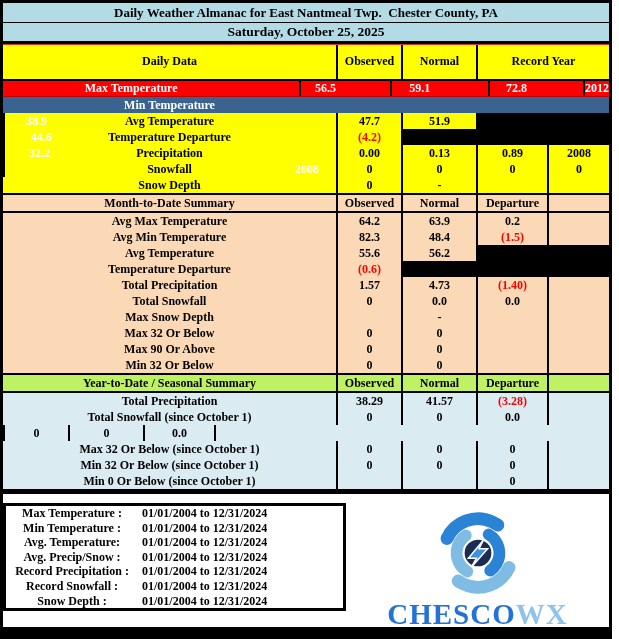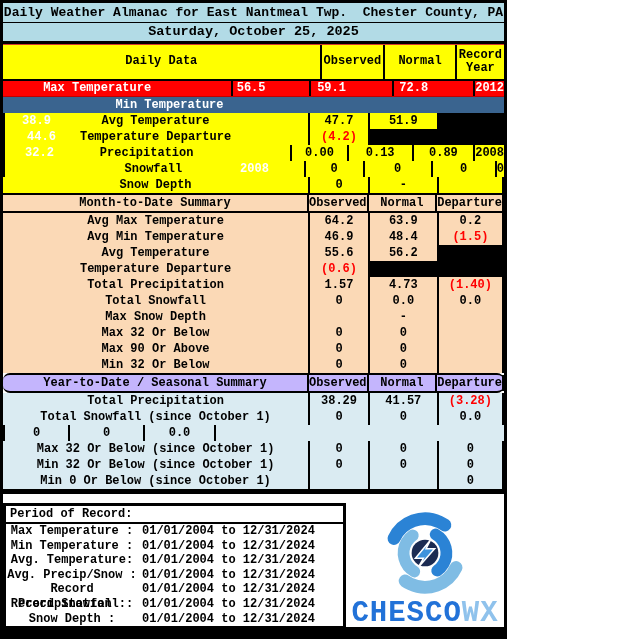--- a/index.html
+++ b/index.html
@@ -1,19 +1,19 @@
 <!DOCTYPE html>
 <html><head>
 <meta charset="utf-8">
 <style>
   html,body{margin:0;padding:0;background:#fff;}
   .page{
-    width:507px;height:639px;box-sizing:border-box;position:relative;overflow:hidden;
+    width:612px;height:639px;box-sizing:border-box;position:relative;overflow:hidden;
     border:3px solid #000;background:#fff;
-    font-family:Liberation Mono, monospace;font-weight:bold;color:#000;
+    font-family:Liberation Serif, serif;font-weight:bold;color:#000;
   }
   
   .title-bar{height:19px;line-height:19px;background:#B2DBE6;border-bottom:1px solid #000;
     text-align:center;font-size:13px;white-space:pre;}
   .date-bar{height:18px;line-height:18px;background:#B2DBE6;border-bottom:3px solid #000;
     text-align:center;font-size:13.5px;}
   
   .row{display:flex;width:100%;}
   .c-label{width:333px;text-align:center;}
   .c{border-left:2px solid #000;text-align:center;box-sizing:border-box;}
@@ -26,21 +26,21 @@
   .sec-daily .data-row{background:#FFFF00;}
   .sec-mtd .data-row{background:#FBD9B6;}
   .sec-ytd .data-row{background:#DAEBF2;}
   .data-row.bg-red{background:#FF0000;color:#fff;border-bottom:1px solid #C00000;height:15px;line-height:15px;gap:40px;}
   .data-row.bg-blue{background:#3A648F;color:#fff;flex-direction:column;}
   .c.black{background:#000;}
   .c.neg,.neg{color:#FF0000;}
   
   .sec-head{height:16px;line-height:16px;font-size:12px;border-top:2px solid #000;border-bottom:2px solid #000;}
   .sec-head.mtd{background:#FBD9B6;}
-  .sec-head.ytd{background:#c4b5fd;border-radius:7px;}
+  .sec-head.ytd{background:#bef264;}
   .almanac{border-bottom:5px solid #000;}
   
   .bottom{display:flex;align-items:flex-start;padding-top:9px;}
   .period-box{width:343px;box-sizing:border-box;border:3px solid #000;background:#fff;}
   .period-title{height:16px;line-height:16px;font-size:12px;padding:0 4px;border-bottom:2px solid #000;}
   .period-row{display:flex;height:14.6px;line-height:14.6px;font-size:12px;}
   .p-label{width:132px;text-align:center;}
   .p-value{flex:1;text-align:left;padding-left:4px;}
   .logo{flex:1;display:flex;flex-direction:column;align-items:center;padding-top:4px;}
   .logo-text{font-size:29px;letter-spacing:1px;color:#2272D8;line-height:30px;margin-top:0;}
@@ -126,21 +126,21 @@
     <div id="mtd-rows" class="sec-mtd">
         <div class="row data-row">
           <div class="c-label">Avg Max Temperature</div>
           <div class="c c1">64.2</div>
           <div class="c c2">63.9</div>
           <div class="c c3">0.2</div>
           <div class="c c4"></div>
         </div>
         <div class="row data-row">
           <div class="c-label">Avg Min Temperature</div>
-          <div class="c c1">46.9</div>
+          <div class="c c1">82.3</div>
           <div class="c c2">48.4</div>
           <div class="c c3 neg">(1.5)</div>
           <div class="c c4"></div>
         </div>
         <div class="row data-row">
           <div class="c-label">Avg Temperature</div>
           <div class="c c1">55.6</div>
           <div class="c c2">56.2</div>
           <div class="c c3 black"></div>
           <div class="c c4 black"></div>
@@ -244,21 +244,20 @@
           <div class="c c1"></div>
           <div class="c c2"></div>
           <div class="c c3">0</div>
           <div class="c c4"></div>
         </div>
       </div>
   </div>
 
   <div class="bottom">
     <div class="period-box">
-      <div class="period-title">Period of Record:</div>
       <div id="period-rows">
           <div class="period-row">
             <div class="p-label">Max Temperature :</div>
             <div class="p-value">01/01/2004 to 12/31/2024</div>
           </div>
           <div class="period-row">
             <div class="p-label">Min Temperature :</div>
             <div class="p-value">01/01/2004 to 12/31/2024</div>
           </div>
           <div class="period-row">

